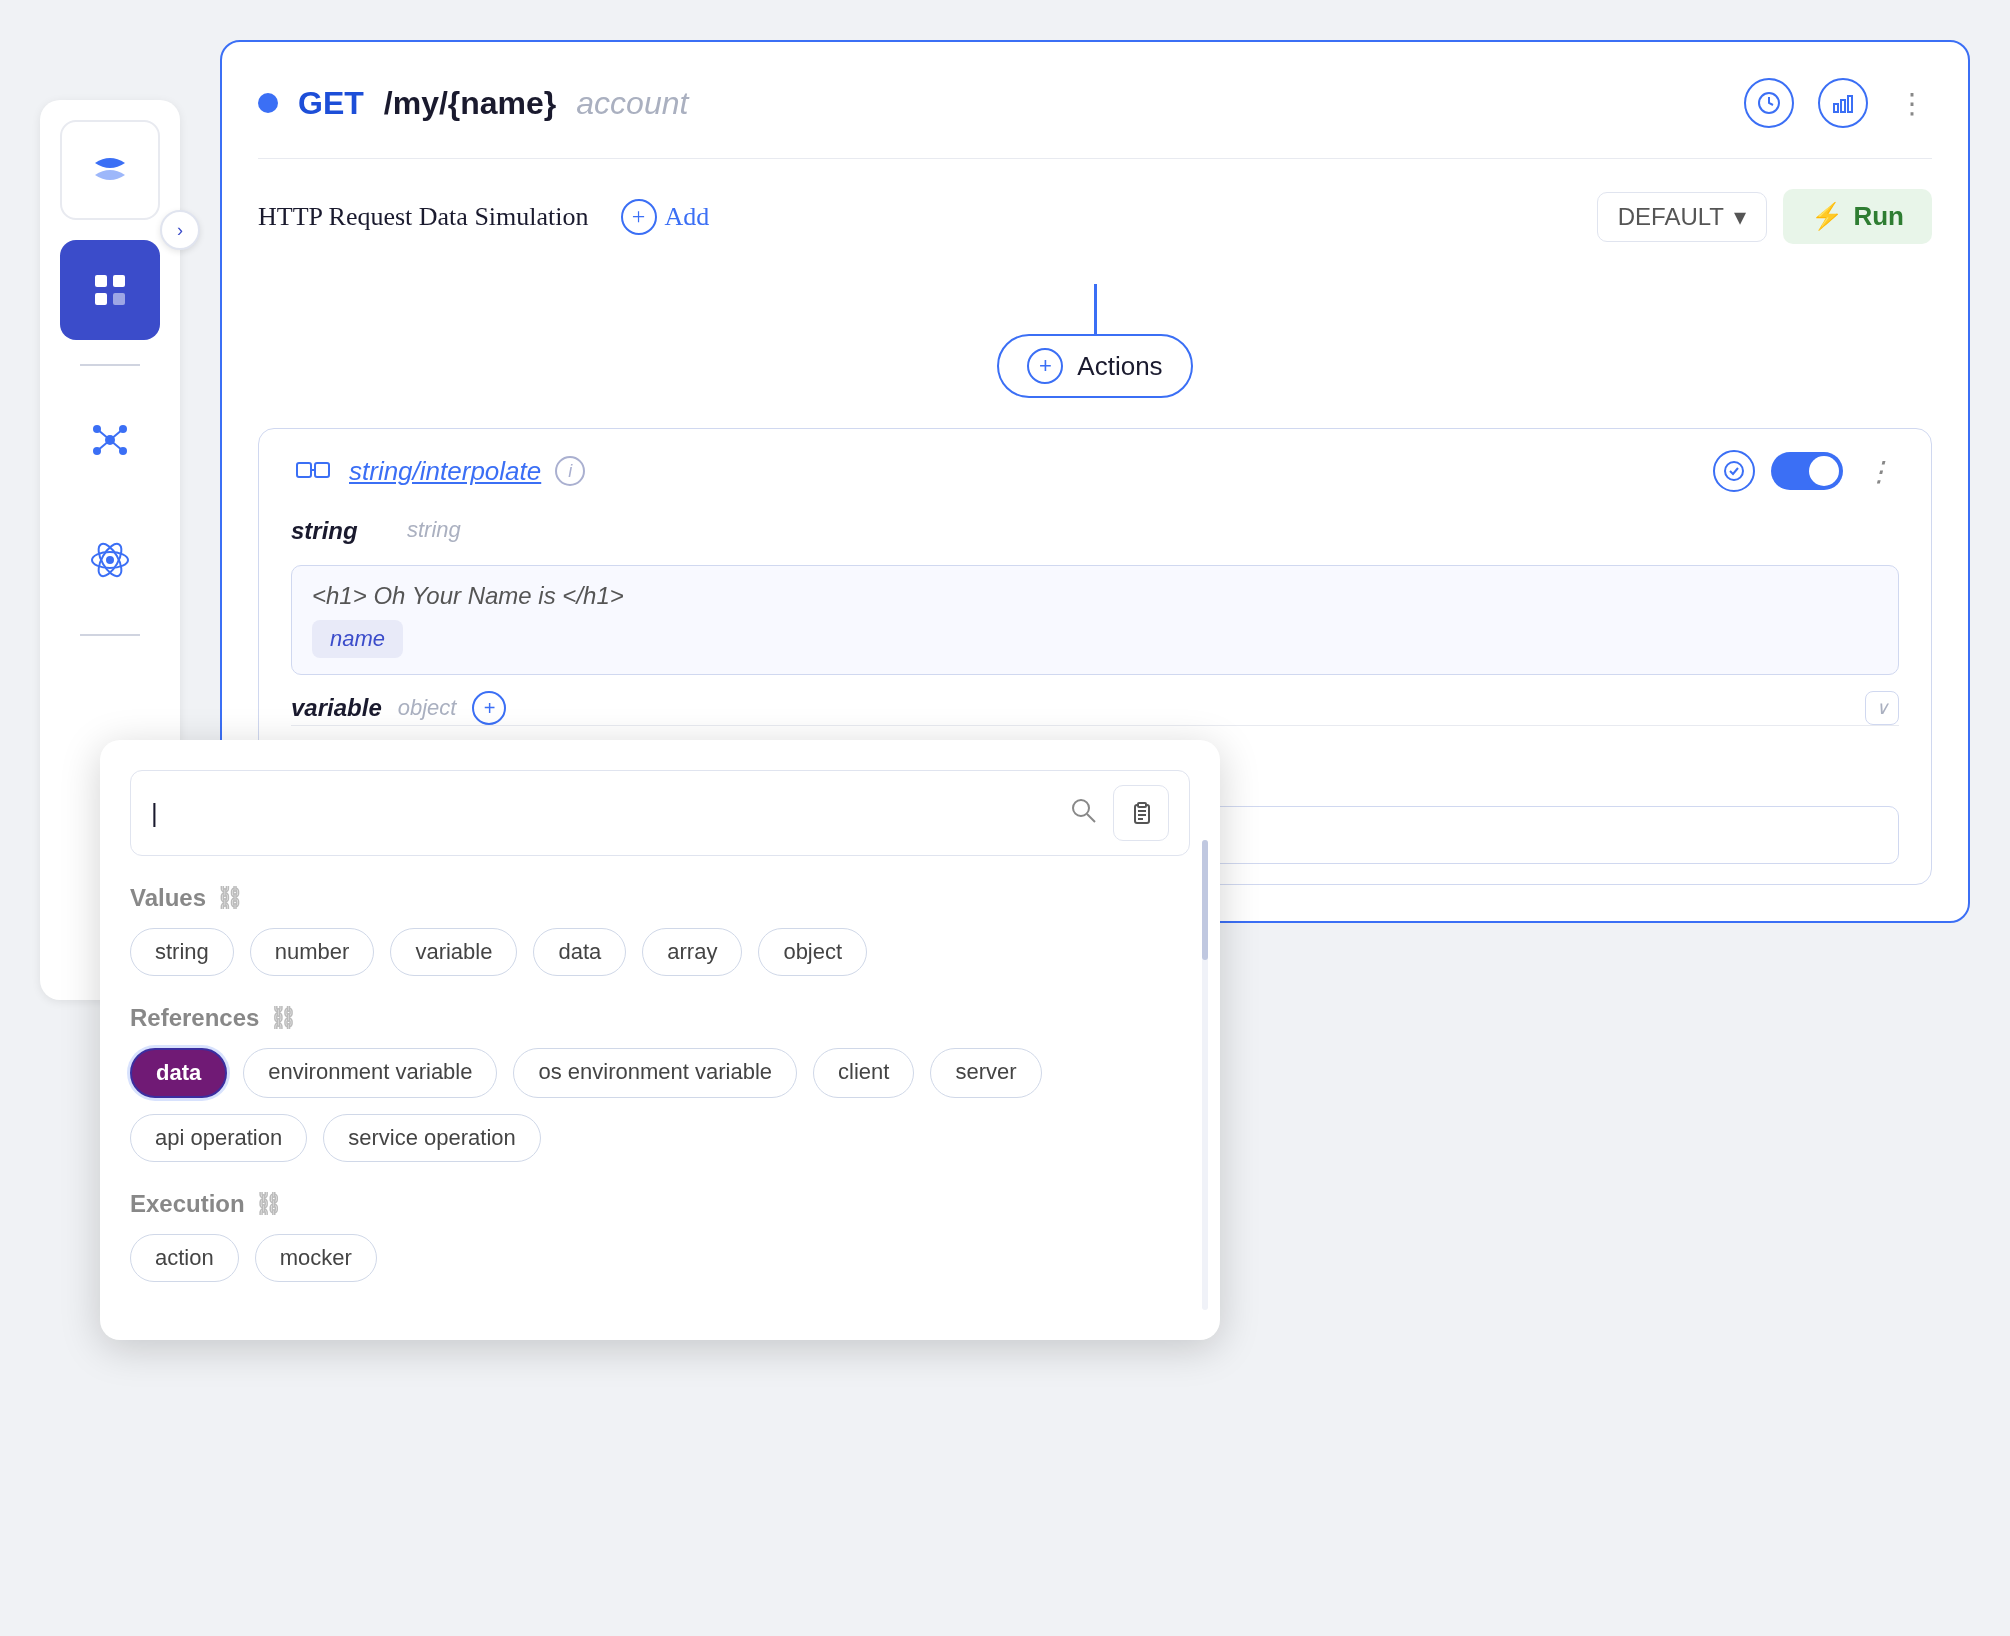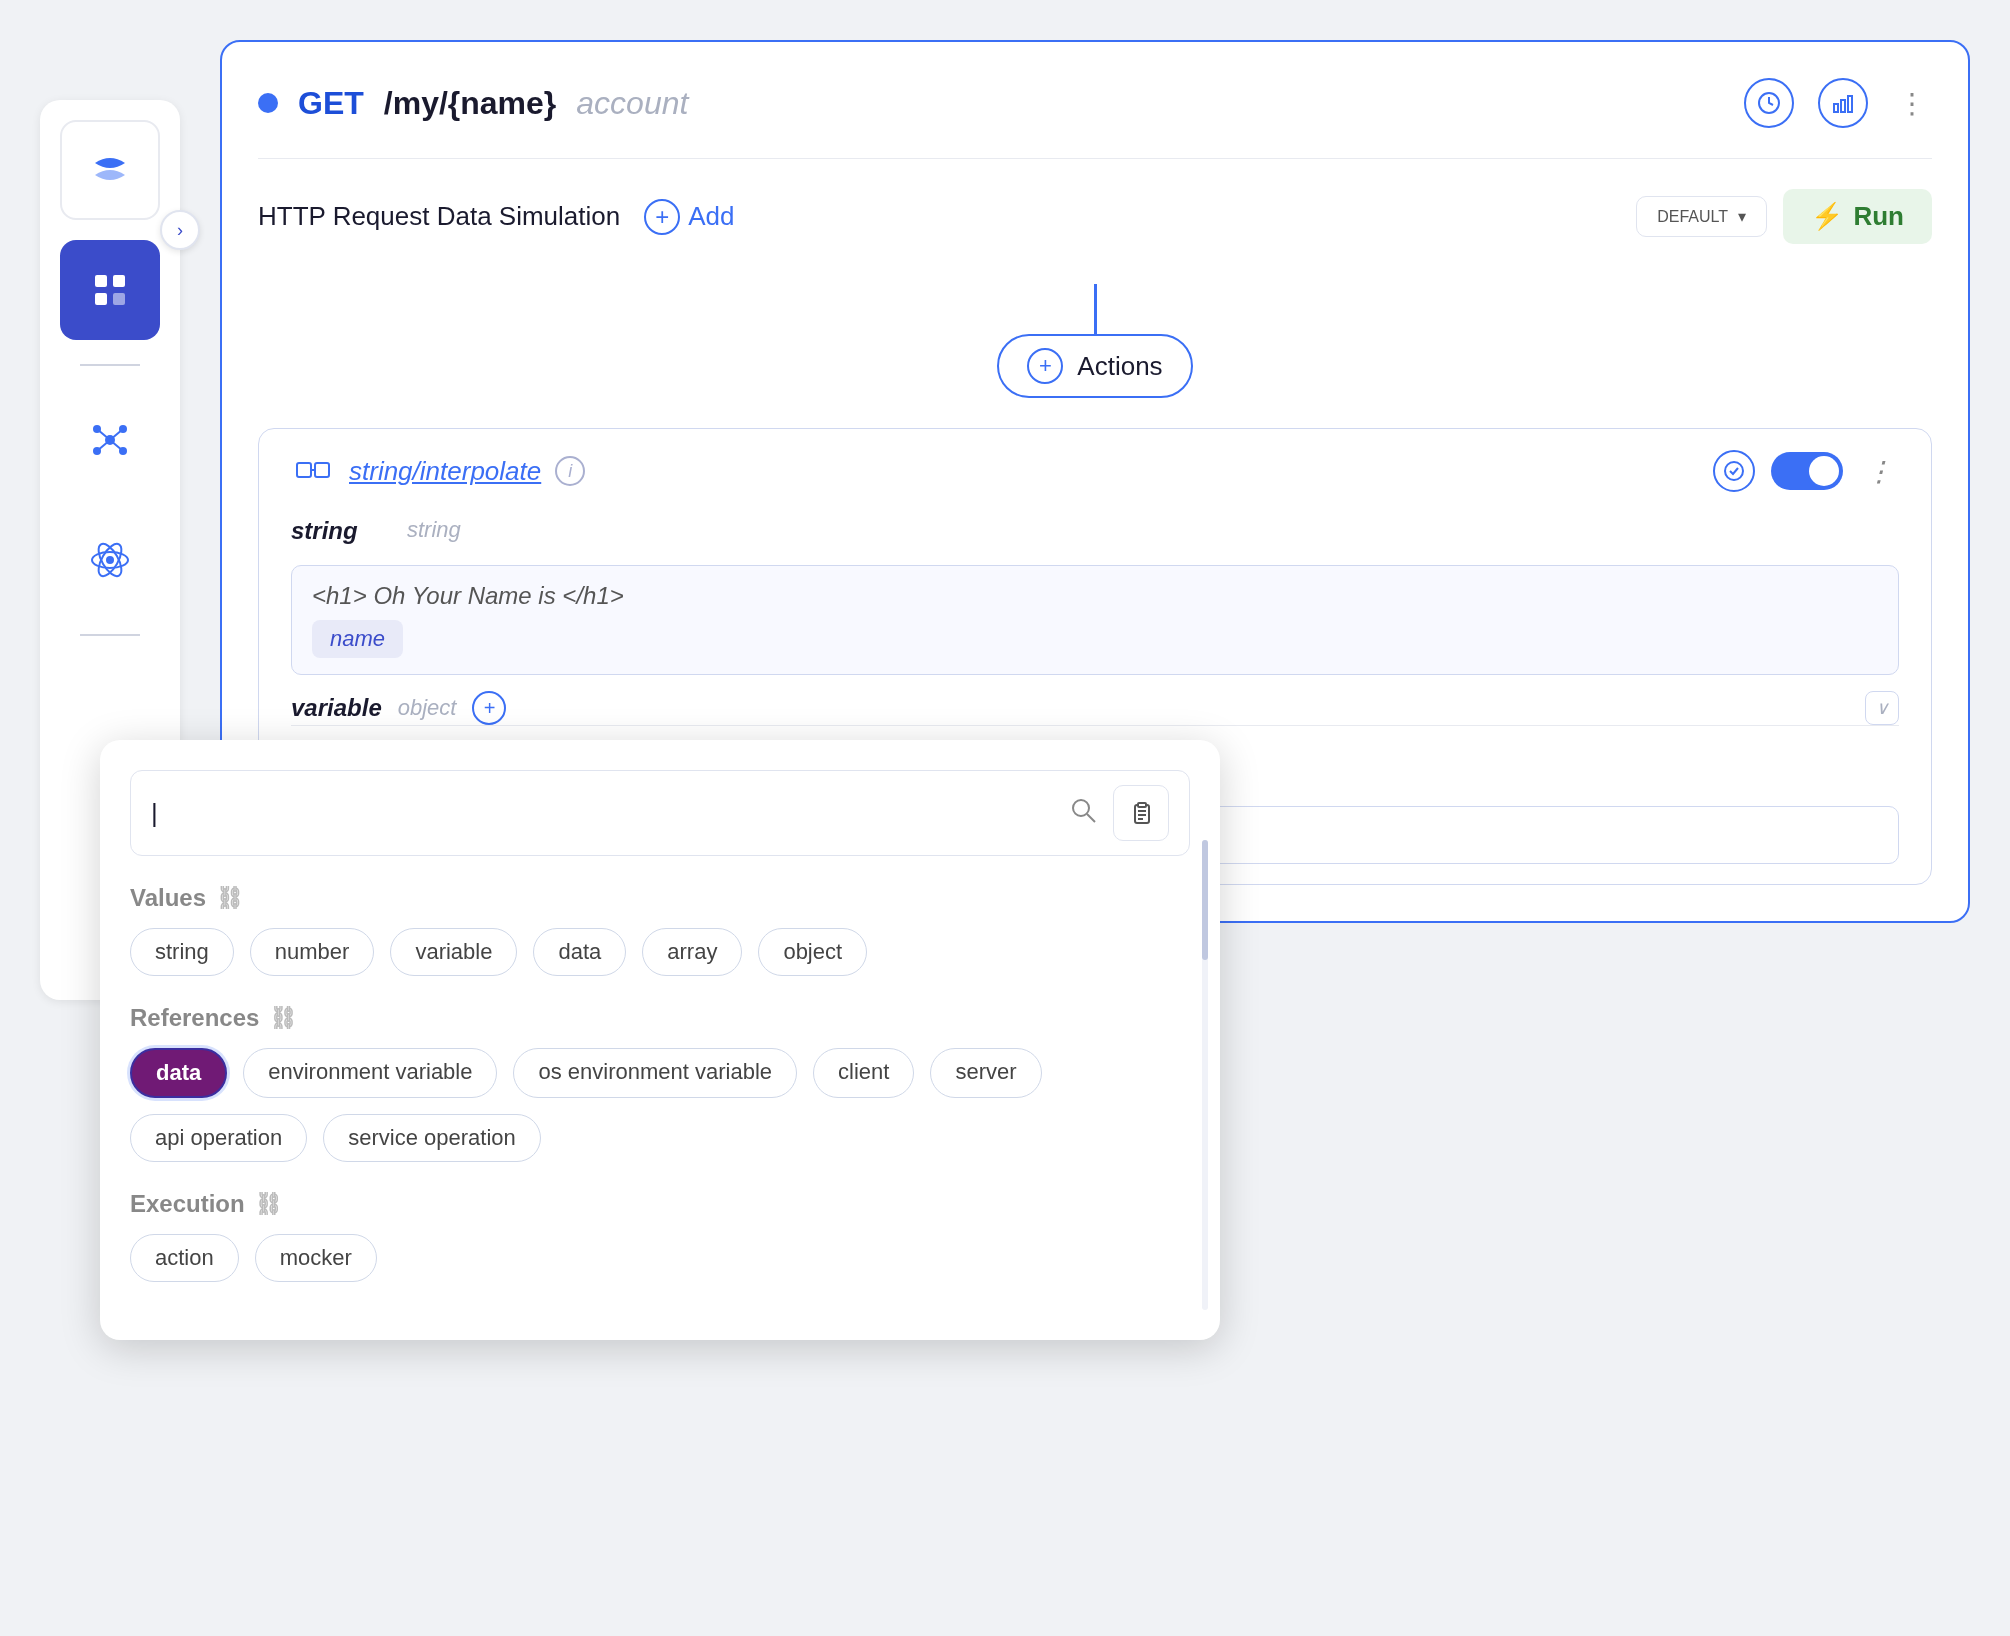--- a/index.html
+++ b/index.html
@@ -185,24 +185,25 @@
     .sim-bar {
       display: flex;
       align-items: center;
       justify-content: space-between;
       margin-bottom: 40px;
     }
 
     .sim-bar-left {
       display: flex;
       align-items: center;
-      gap: 24px;
+      gap: 32px;
       font-size: 26px;
       color: #1a1a2e;
       font-weight: 500;
+      font-family: Liberation Serif, serif;
     }
 
     .add-btn {
       display: flex;
       align-items: center;
       gap: 8px;
       font-size: 26px;
       color: #3b6ff5;
       cursor: pointer;
       font-weight: 500;
@@ -226,21 +227,21 @@
       gap: 16px;
     }
 
     .default-select {
       display: flex;
       align-items: center;
       gap: 10px;
       border: 1.5px solid #e0e4ef;
       border-radius: 10px;
       padding: 10px 20px;
-      font-size: 16px;
+      font-size: 24px;
       color: #555;
       cursor: pointer;
       background: #fff;
     }
 
     .run-btn {
       display: flex;
       align-items: center;
       gap: 10px;
       background: #e8f5e9;

